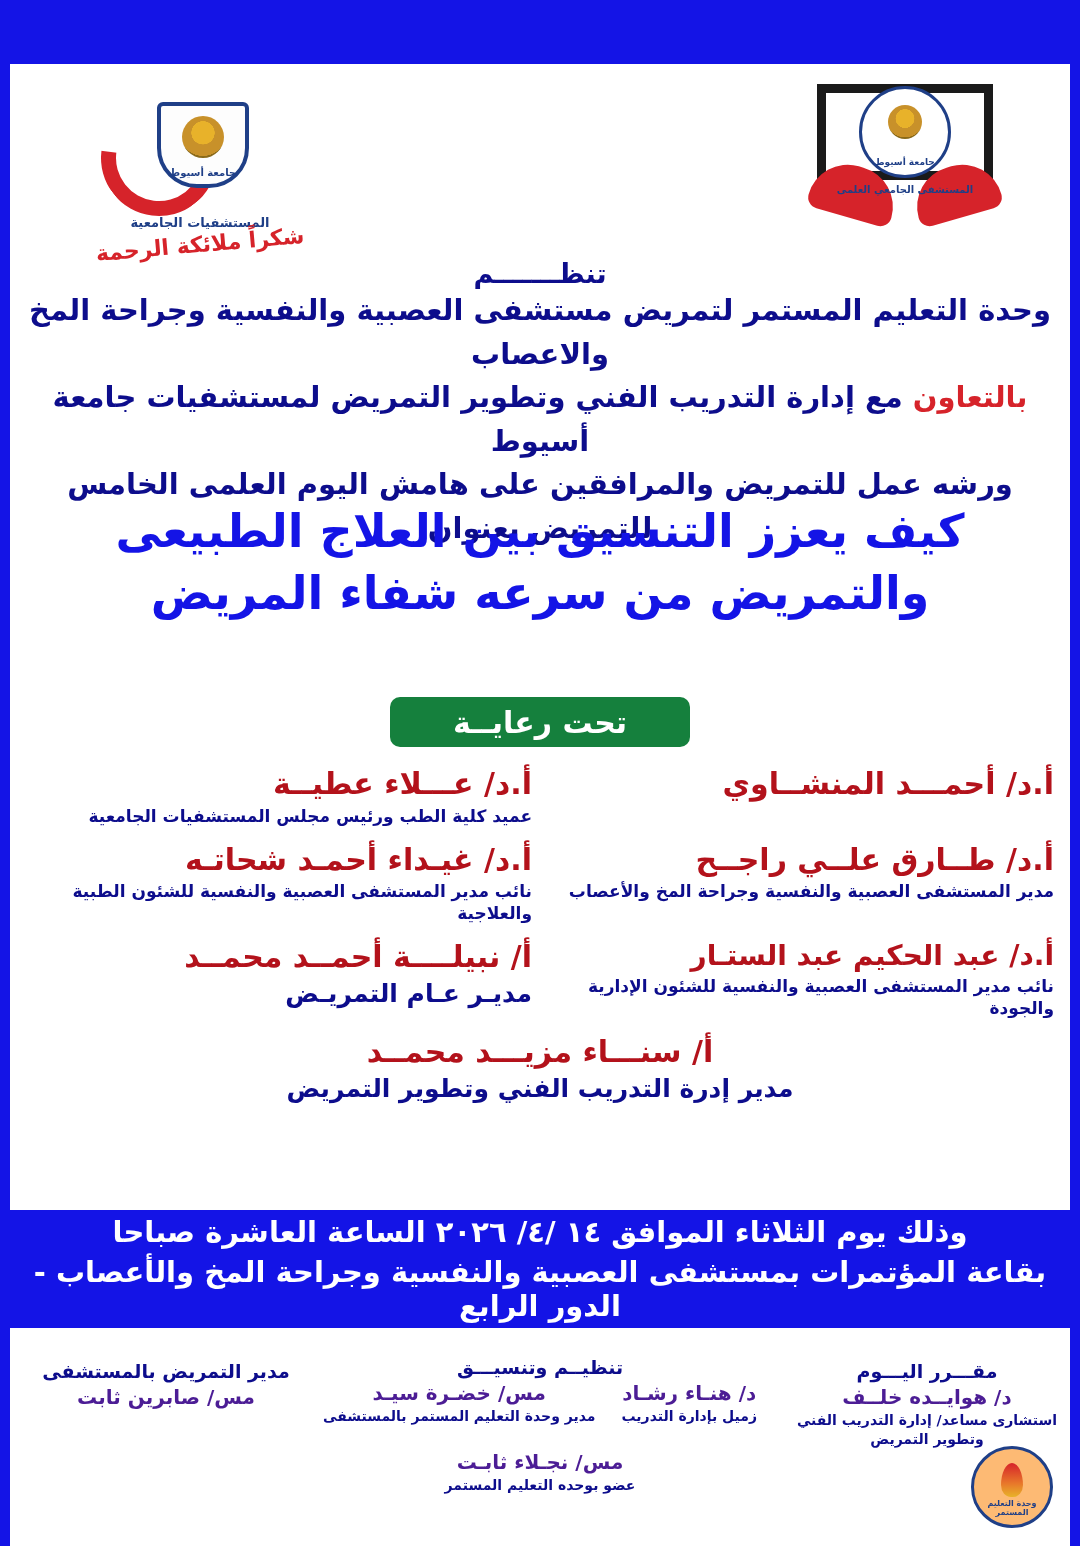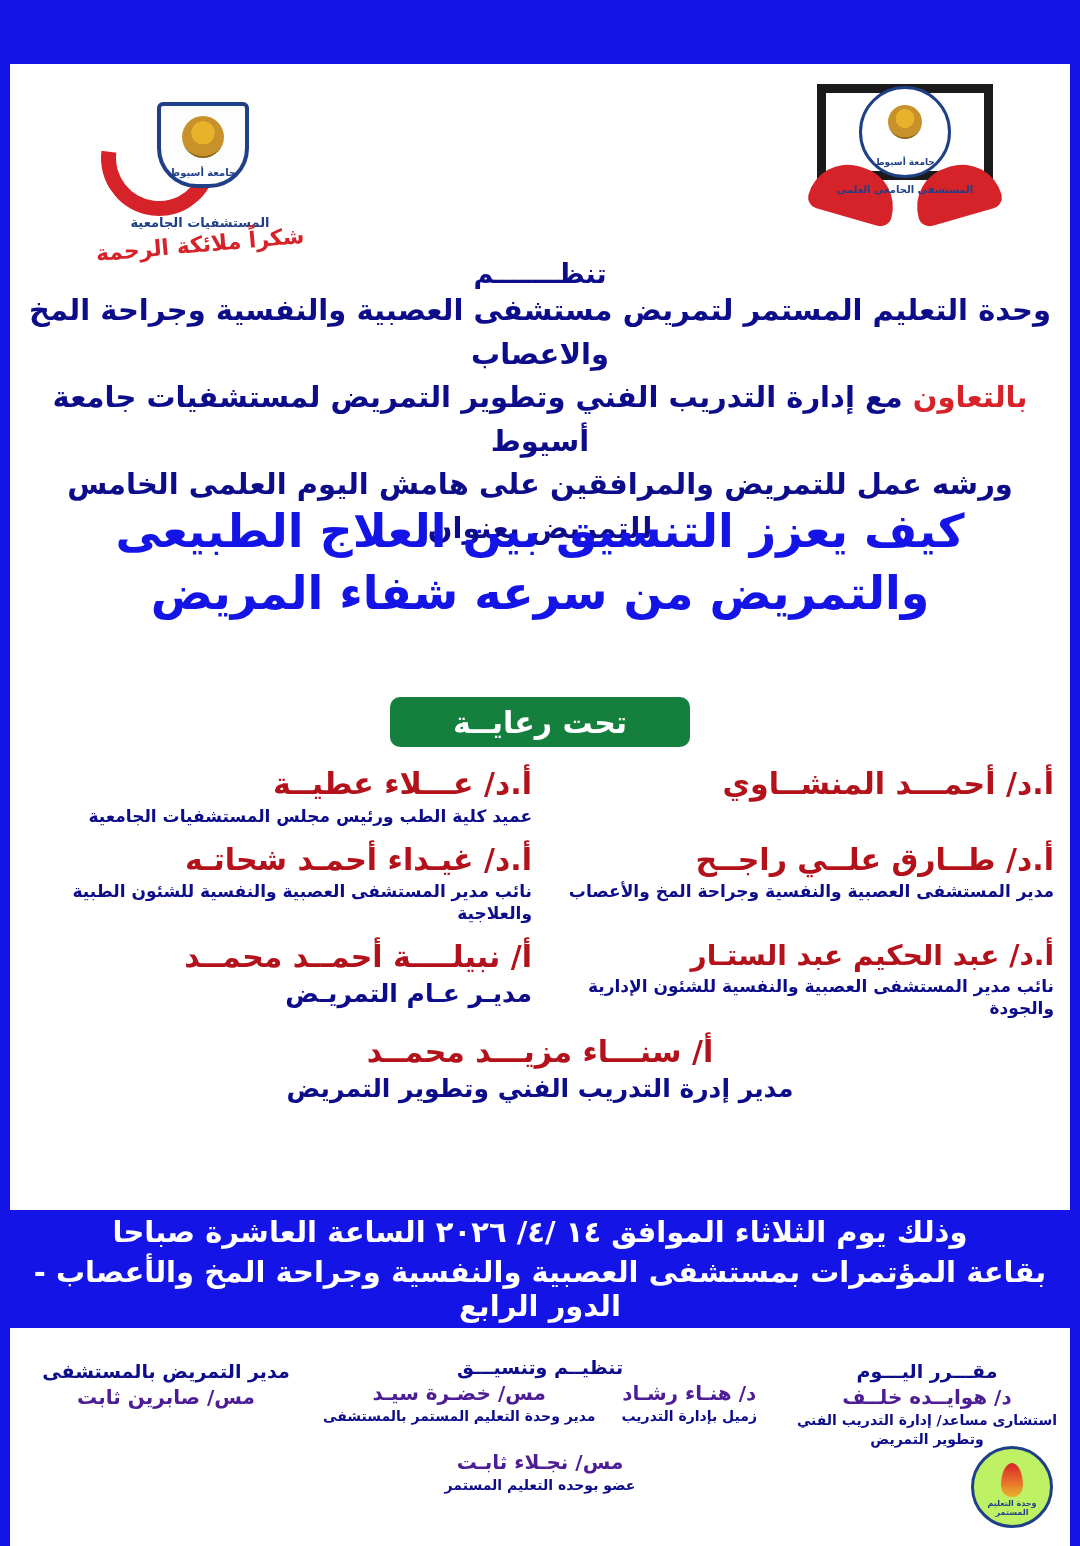--- a/index.html
+++ b/index.html
@@ -332,21 +332,21 @@
     width: 92px;
     height: 86px;
     text-align: center;
   }
   .corner-logo .ring {
     width: 76px; height: 76px;
     margin: 0 auto;
     border-radius: 50%;
     border: 3px solid #1f3f87;
     position: relative;
-    background: #bef264;
+    background: #fdba74;
   }
   .corner-logo .flame {
     position: absolute;
     left: 50%; top: 14px;
     transform: translateX(-50%);
     width: 22px; height: 34px;
     background: linear-gradient(180deg, #d6232a 0%, #e8772a 60%, #e8b22a 100%);
     border-radius: 50% 50% 45% 45% / 65% 65% 35% 35%;
   }
   .corner-logo .ring-text {

